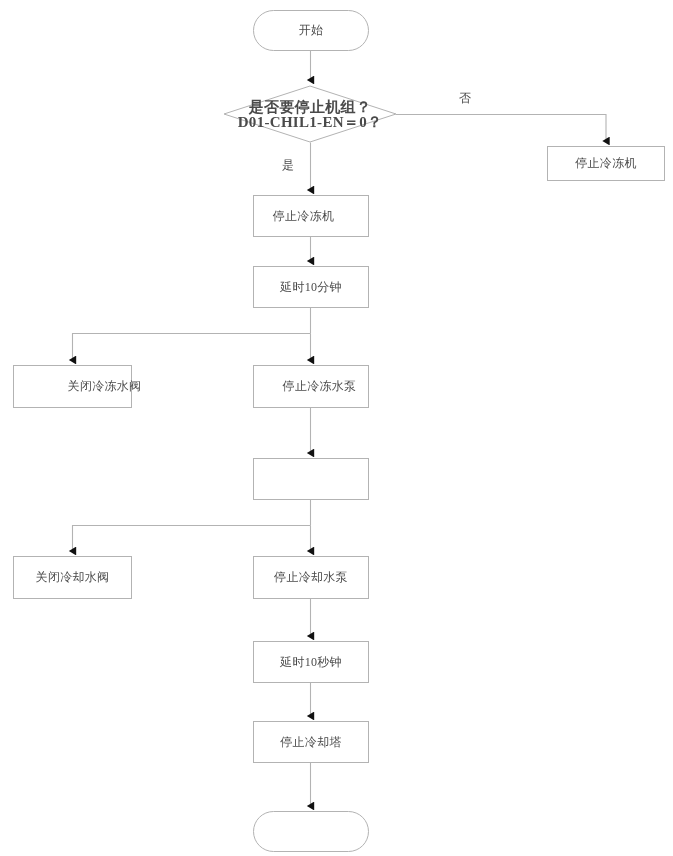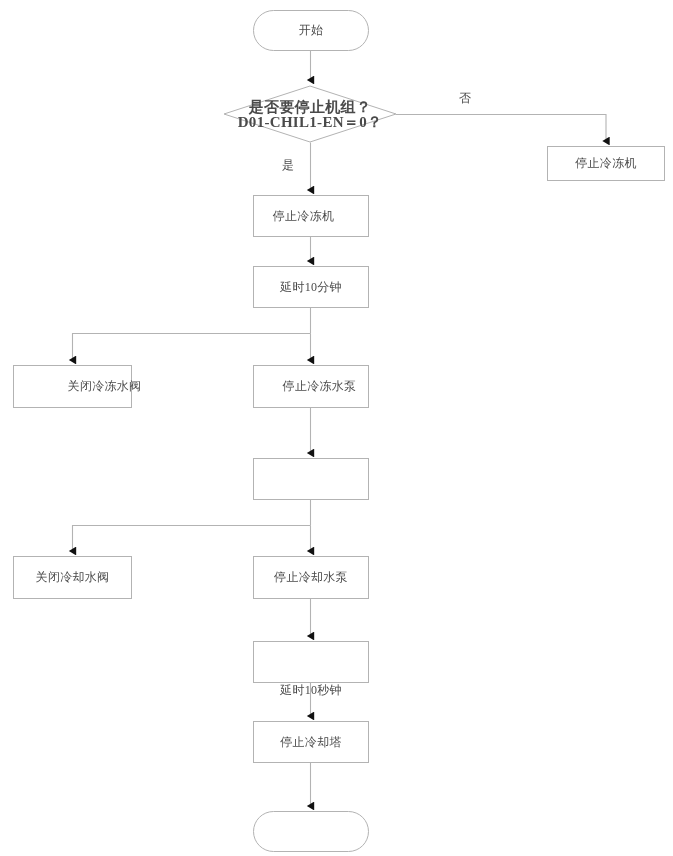--- a/index.html
+++ b/index.html
@@ -127,21 +127,21 @@
 
   <div class="node-label" style="left:13px;top:365px;width:119px;height:43px;margin-left:32px;">关闭冷冻水阀</div>
 
   <div class="node-label" style="left:253px;top:365px;width:133px;height:43px;">停止冷冻水泵</div>
 
 
   <div class="node-label" style="left:253px;top:556px;width:116px;height:43px;">停止冷却水泵</div>
 
   <div class="node-label" style="left:13px;top:556px;width:119px;height:43px;">关闭冷却水阀</div>
 
-  <div class="node-label" style="left:253px;top:641px;width:116px;height:42px;margin-top:28px;">延时10秒钟</div>
+  <div class="node-label" style="left:253px;top:641px;width:116px;height:42px;">延时10秒钟</div>
 
   <div class="node-label" style="left:253px;top:721px;width:116px;height:42px;">停止冷却塔</div>
 
 
   <div class="edge-label" style="left:278px;top:158px;width:20px;">是</div>
 
   <div class="edge-label" style="left:455px;top:91px;width:20px;">否</div>
 
 </div>
 

